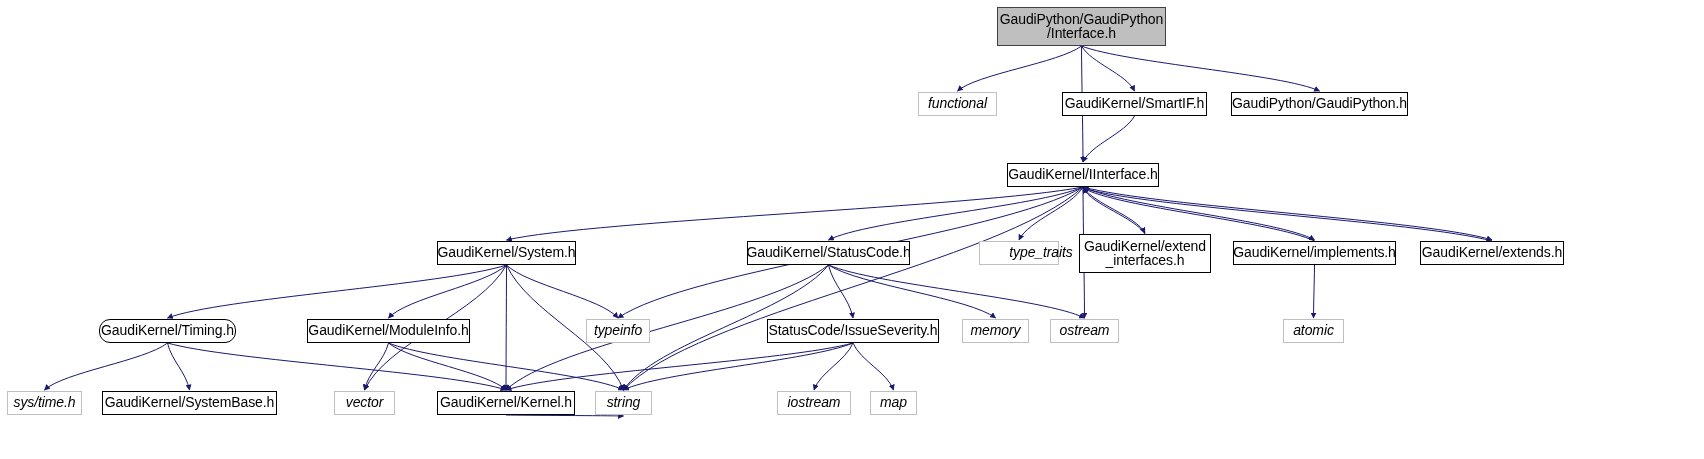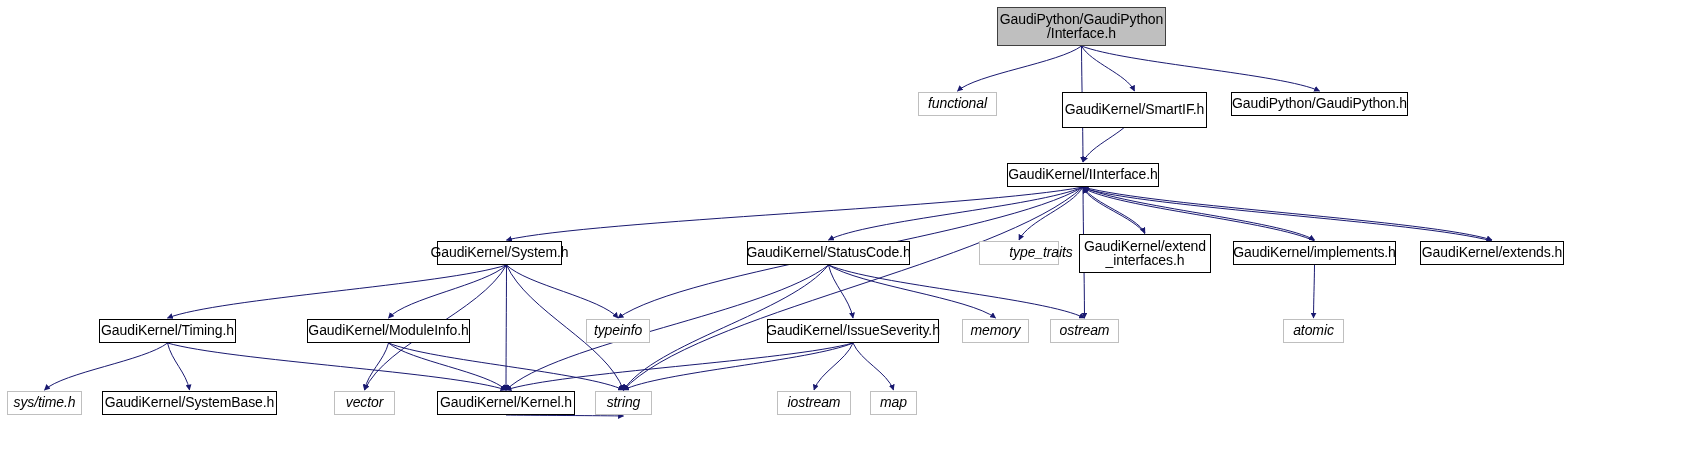--- a/index.html
+++ b/index.html
@@ -72,34 +72,34 @@
       <path d="M853,343 C845.9019999999999,360.625 819.928,372.375 814,390" fill="none" stroke="#191970" stroke-width="1" marker-end="url(#ah)"></path>
       <path d="M853,343 C860.3710000000001,360.625 887.3439999999999,372.375 893.5,390" fill="none" stroke="#191970" stroke-width="1" marker-end="url(#ah)"></path>
       <path d="M853,343 C811.231,360.625 658.384,372.375 623.5,390" fill="none" stroke="#191970" stroke-width="1" marker-end="url(#ah)"></path>
       <path d="M853,343 C789.846,360.625 558.744,372.375 506,390" fill="none" stroke="#191970" stroke-width="1" marker-end="url(#ah)"></path>
       <path d="M506,415 C527.385,415.375 605.64,415.625 623.5,416" fill="none" stroke="#191970" stroke-width="1" marker-end="url(#ah)"></path>
     </svg>
   <div id="node-layer">
       <div class="node root" style="left: 997px; top: 7px; width: 169px; height: 39px;">GaudiPython/GaudiPython
 /Interface.h</div>
       <div class="node sys" style="left: 918px; top: 92px; width: 79px; height: 24px;">functional</div>
-      <div class="node" style="left: 1062px; top: 92px; width: 145px; height: 36px;">GaudiKernel/SmartIF.h</div>
+      <div class="node" style="left: 1062px; top: 92px; width: 145px; height: 24px;">GaudiKernel/SmartIF.h</div>
       <div class="node" style="left: 1231px; top: 92px; width: 177px; height: 24px;">GaudiPython/GaudiPython.h</div>
       <div class="node" style="left: 1007px; top: 163px; width: 152px; height: 24px;">GaudiKernel/IInterface.h</div>
-      <div class="node" style="left: 437px; top: 241px; width: 125px; height: 24px;">GaudiKernel/System.h</div>
+      <div class="node" style="left: 437px; top: 241px; width: 139px; height: 24px;">GaudiKernel/System.h</div>
       <div class="node" style="left: 747px; top: 241px; width: 163px; height: 24px;">GaudiKernel/StatusCode.h</div>
       <div class="node sys" style="left: 979px; top: 241px; width: 80px; height: 24px; padding-left: 44px;">type_traits</div>
       <div class="node" style="left: 1079px; top: 234px; width: 132px; height: 39px;">GaudiKernel/extend
 _interfaces.h</div>
       <div class="node" style="left: 1233px; top: 241px; width: 163px; height: 24px;">GaudiKernel/implements.h</div>
       <div class="node" style="left: 1420px; top: 241px; width: 144px; height: 24px;">GaudiKernel/extends.h</div>
-      <div class="node" style="left: 99px; top: 319px; width: 137px; height: 24px;">GaudiKernel/Timing.h</div>
+      <div class="node" style="left: 99px; top: 319px; width: 137px; height: 24px; border-radius: 11px;">GaudiKernel/Timing.h</div>
       <div class="node" style="left: 307px; top: 319px; width: 163px; height: 24px;">GaudiKernel/ModuleInfo.h</div>
       <div class="node sys" style="left: 586px; top: 319px; width: 64px; height: 24px;">typeinfo</div>
-      <div class="node" style="left: 767px; top: 319px; width: 172px; height: 24px;">GaudiKernel/IssueSeverity.h</div>
+      <div class="node" style="left: 767px; top: 319px; width: 172px; height: 24px;">StatusCode/IssueSeverity.h</div>
       <div class="node sys" style="left: 962px; top: 319px; width: 67px; height: 24px;">memory</div>
       <div class="node sys" style="left: 1050px; top: 319px; width: 69px; height: 24px;">ostream</div>
       <div class="node sys" style="left: 1283px; top: 319px; width: 61px; height: 24px;">atomic</div>
       <div class="node sys" style="left: 7px; top: 391px; width: 75px; height: 24px;">sys/time.h</div>
       <div class="node" style="left: 102px; top: 391px; width: 175px; height: 24px;">GaudiKernel/SystemBase.h</div>
       <div class="node sys" style="left: 334px; top: 391px; width: 61px; height: 24px;">vector</div>
       <div class="node" style="left: 437px; top: 391px; width: 138px; height: 24px;">GaudiKernel/Kernel.h</div>
       <div class="node sys" style="left: 595px; top: 391px; width: 57px; height: 24px; text-align: right;">string</div>
       <div class="node sys" style="left: 777px; top: 391px; width: 74px; height: 24px;">iostream</div>
       <div class="node sys" style="left: 870px; top: 391px; width: 47px; height: 24px;">map</div>

